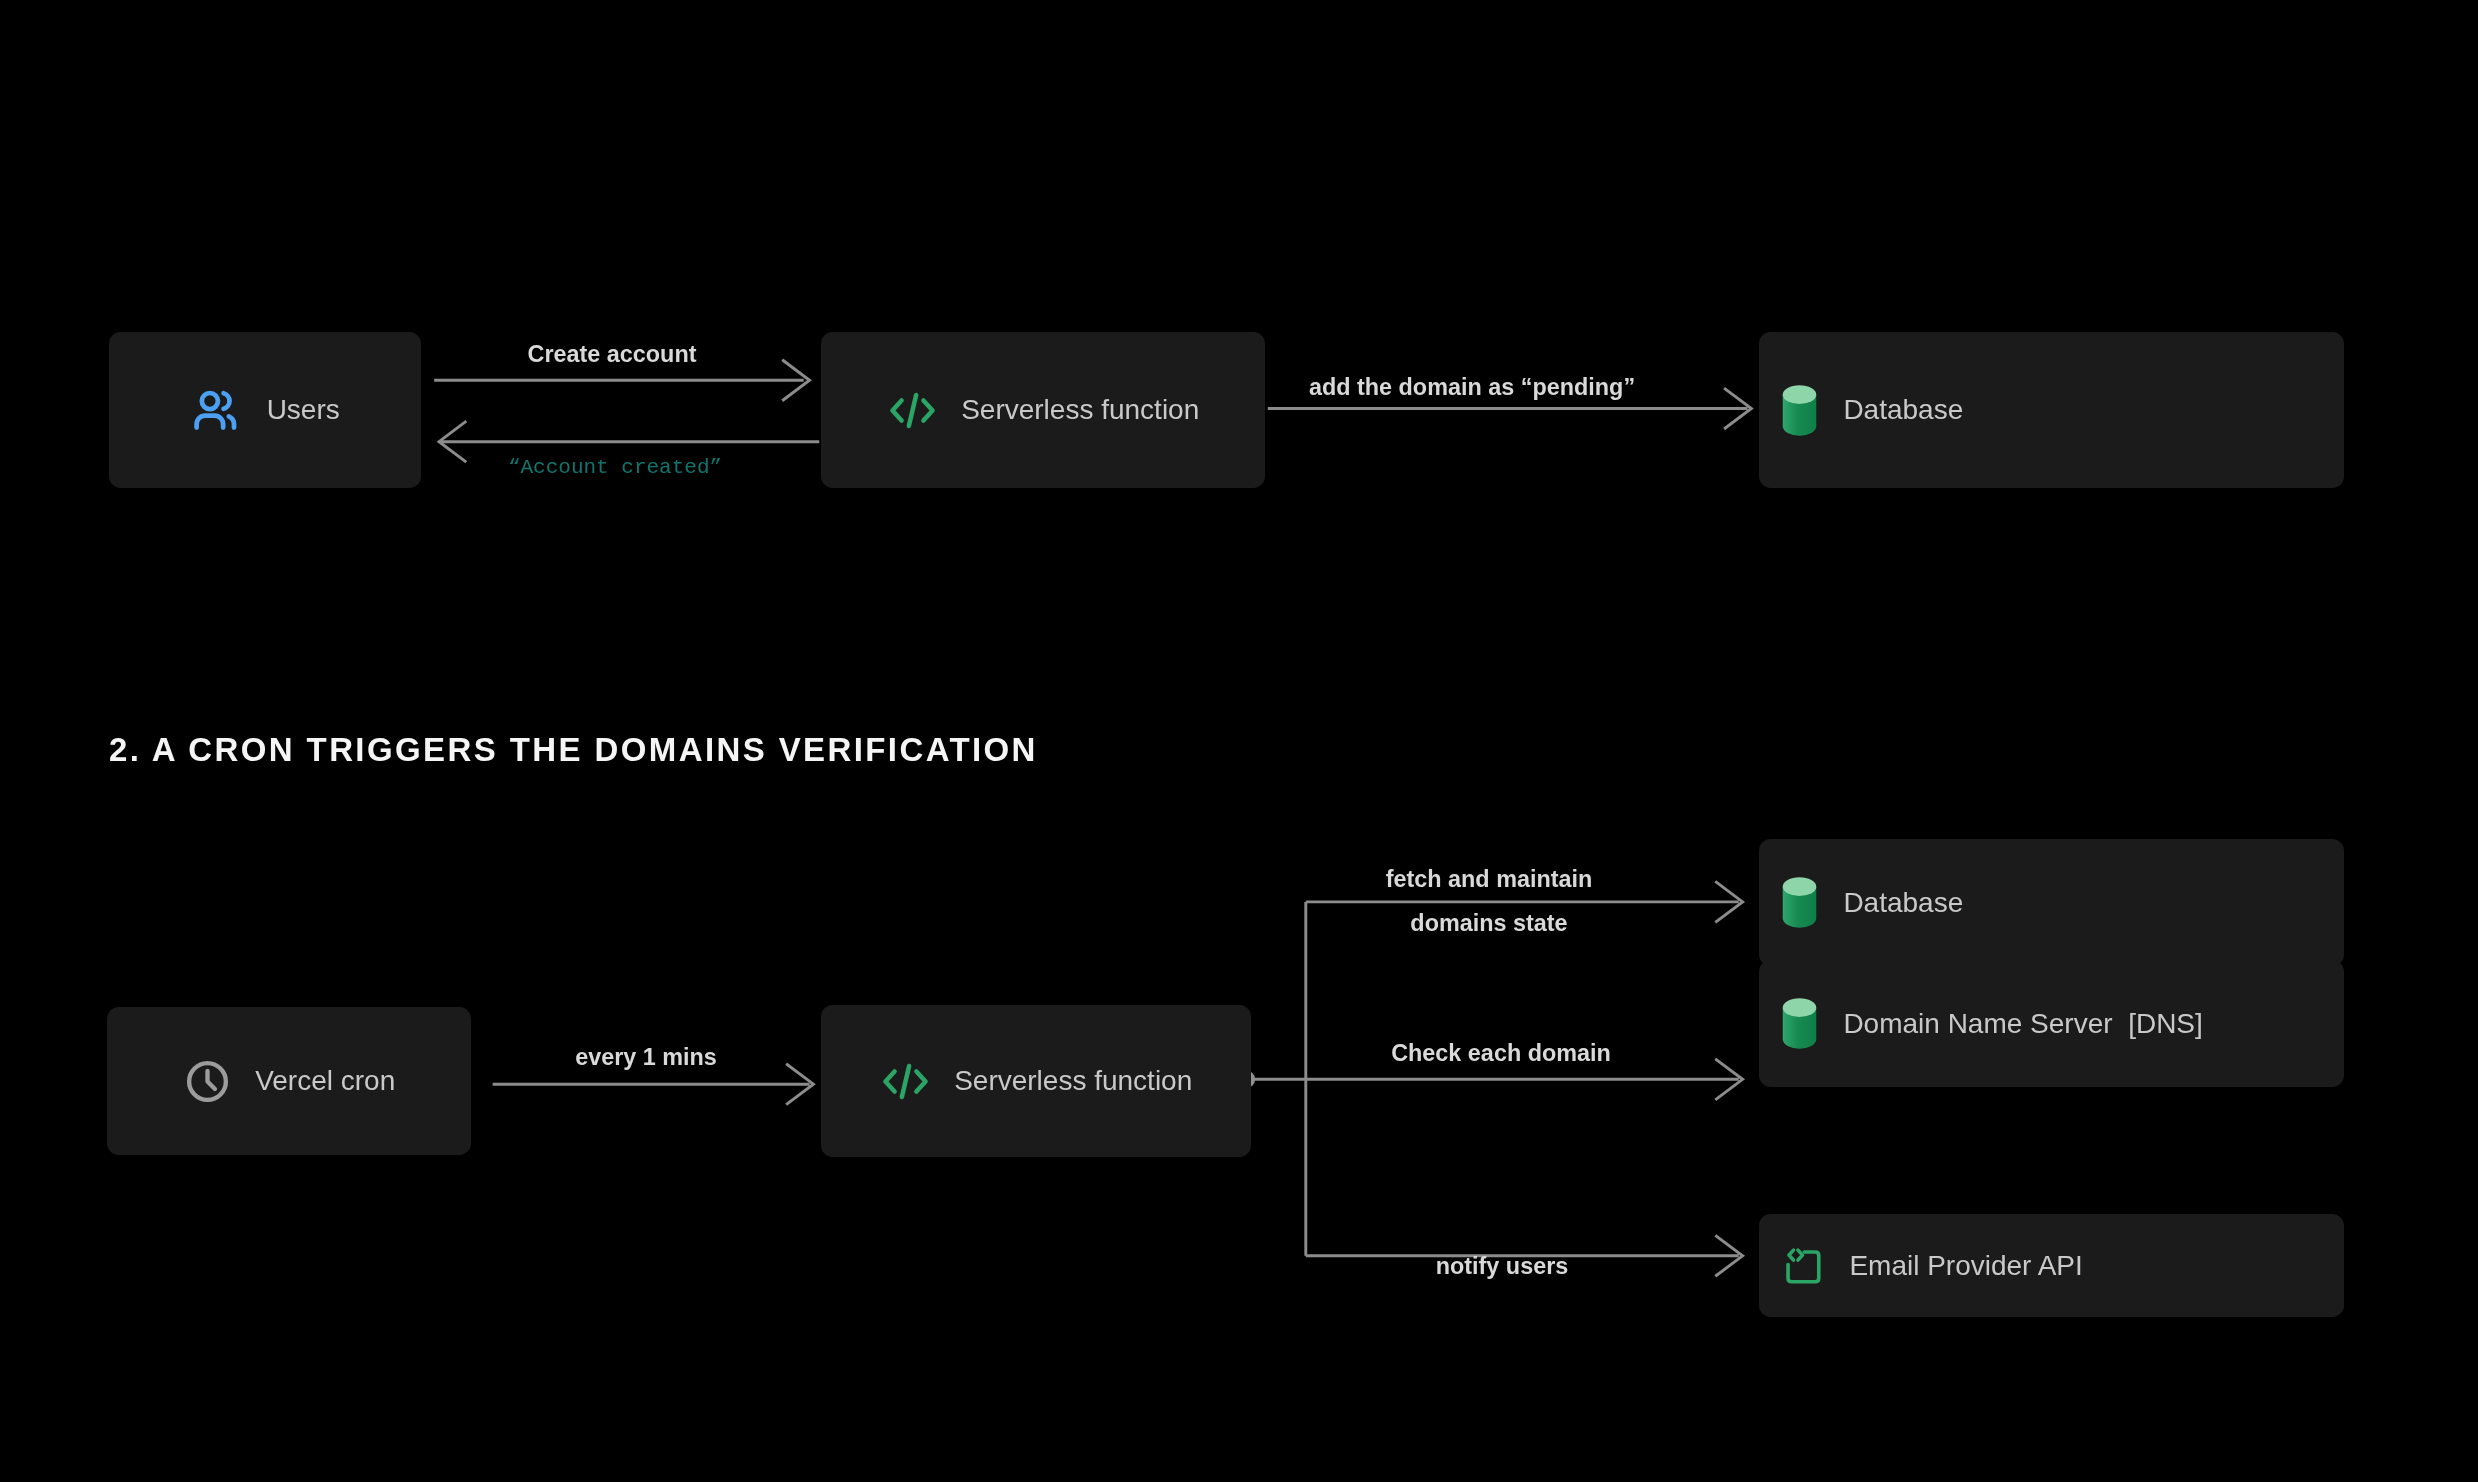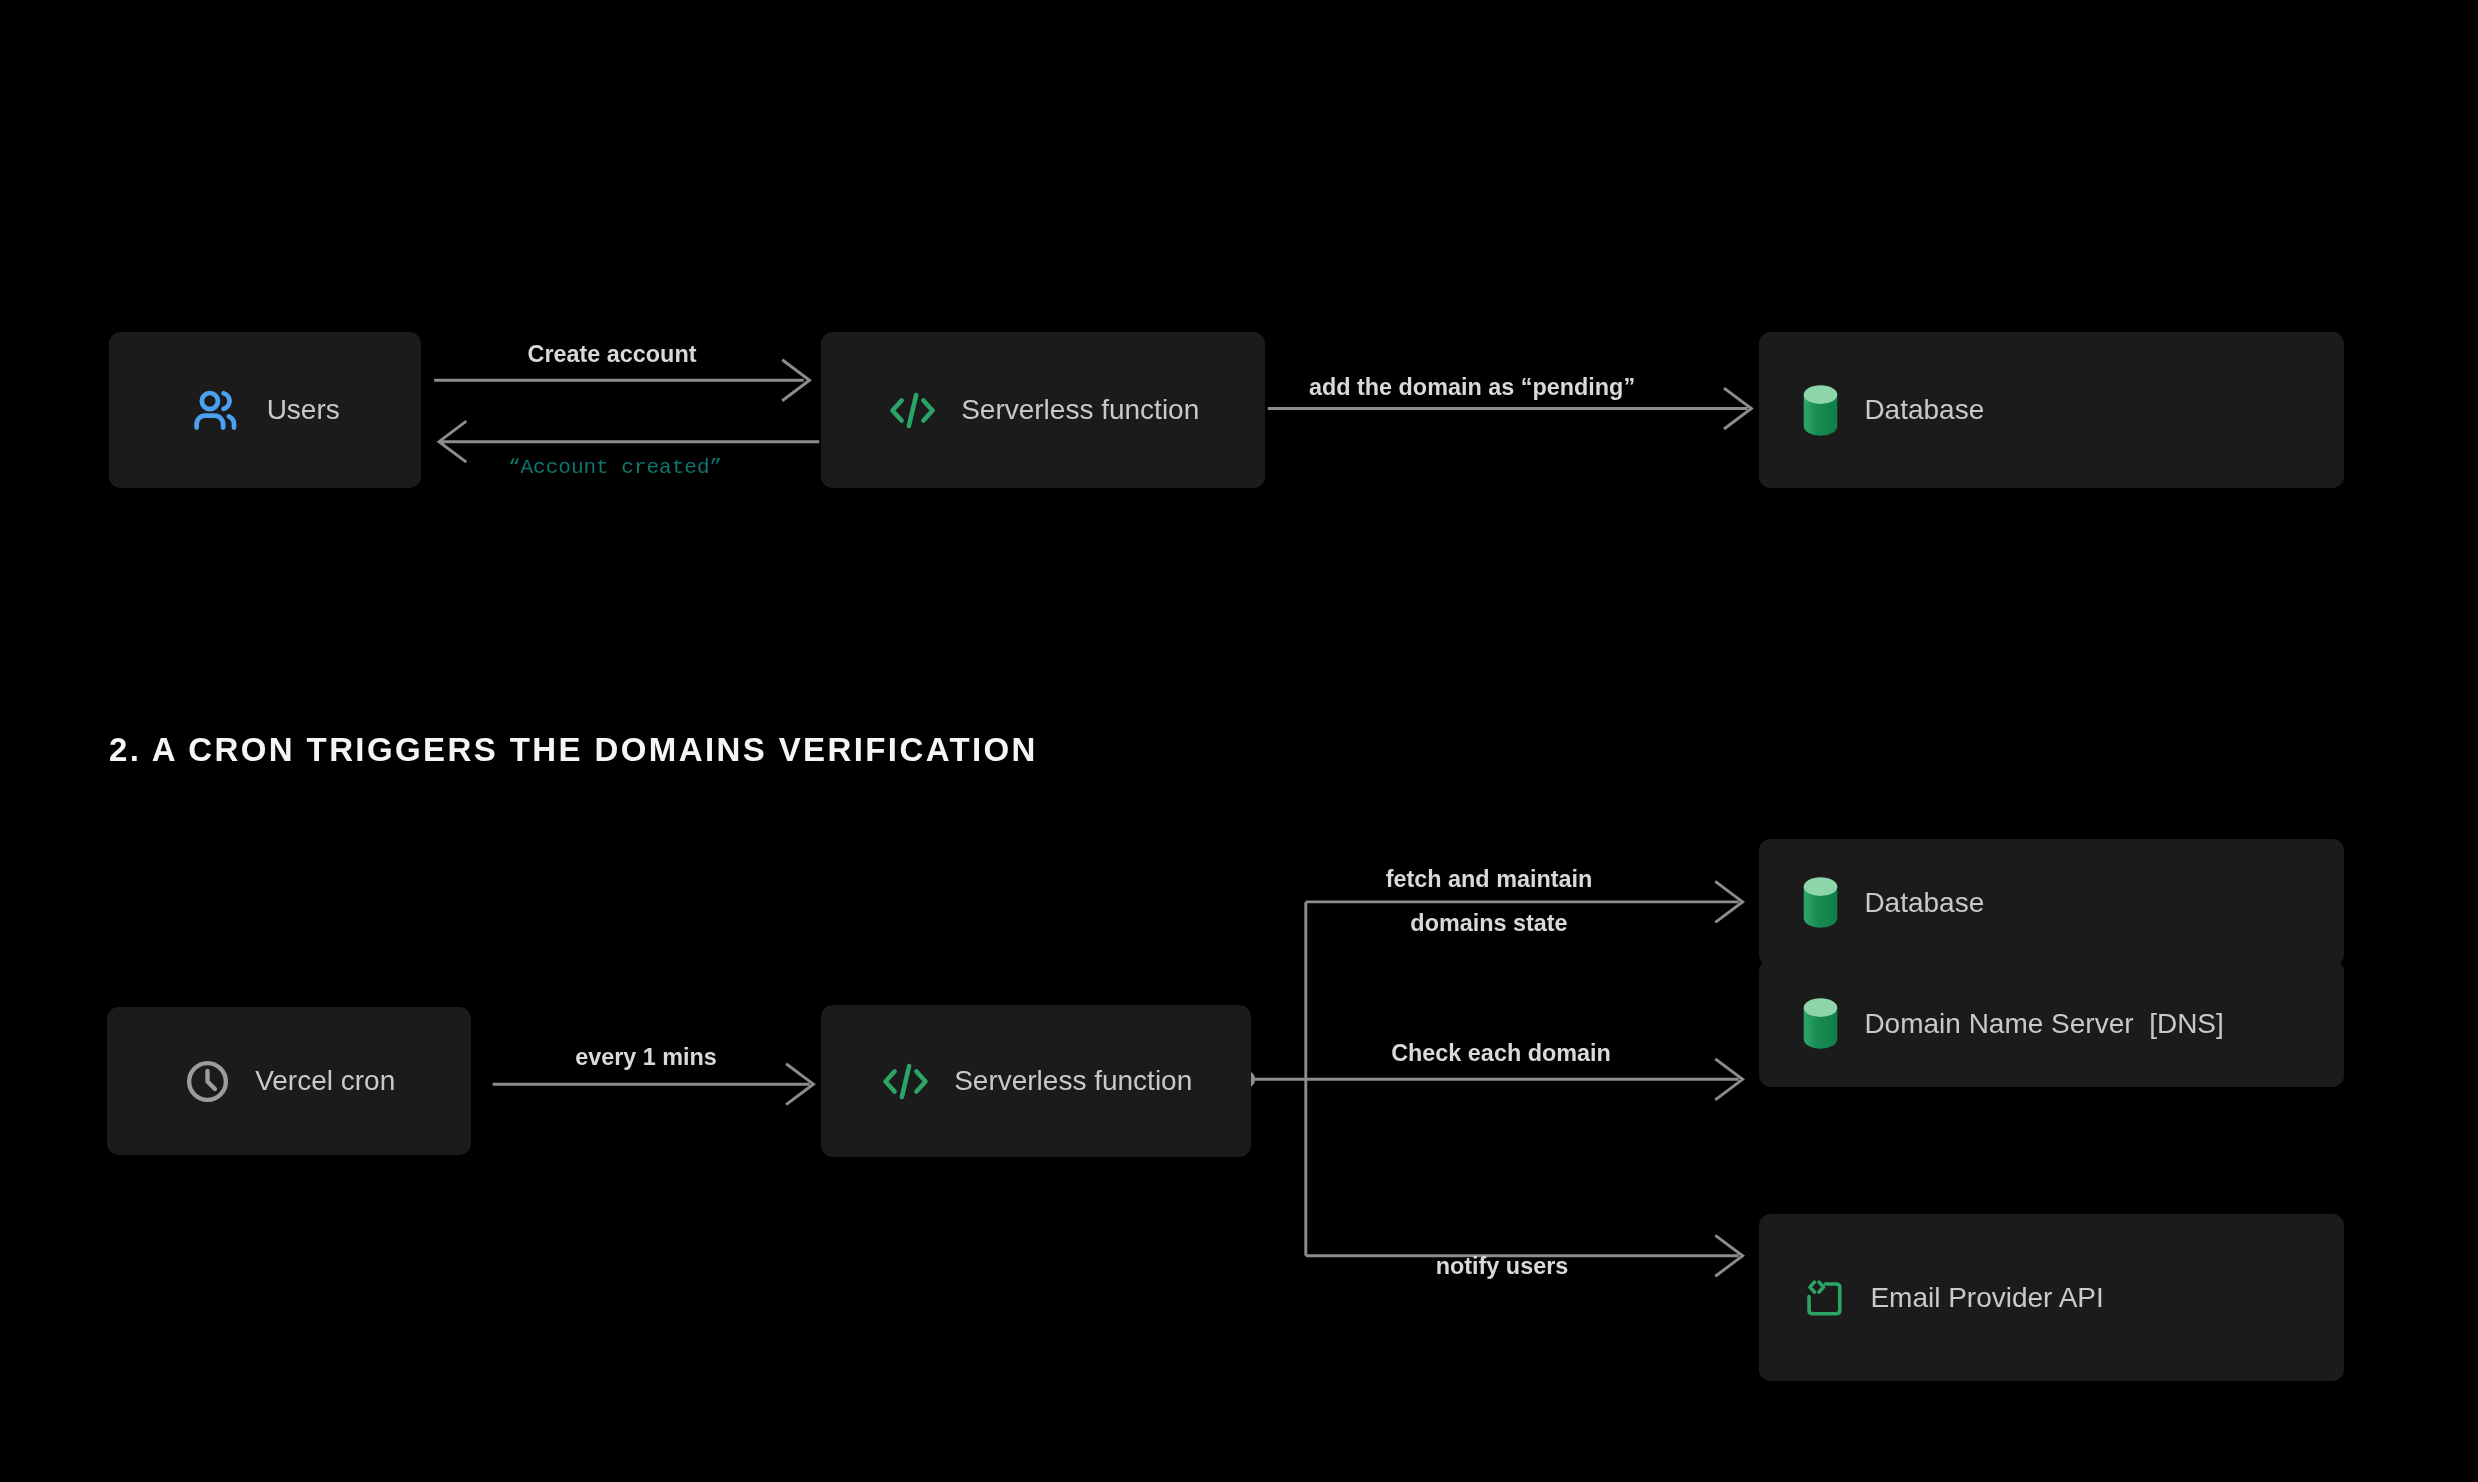--- a/index.html
+++ b/index.html
@@ -14,30 +14,30 @@
   }
   #title-1 { top: 189px; }
   #title-2 { top: 731px; }
 
   .node {
     position: absolute; background: #1B1B1B; border-radius: 11.7px;
     display: flex; align-items: center; gap: 23.4px;
     color: #C9C9C9; font-size: 28px; box-sizing: border-box; white-space: pre;
   }
   .centered { justify-content: center; }
-  .leftpad  { padding-left: 41px; }
+  .leftpad  { padding-left: 20px; }
 
   #node-users       { left: 109px;  top: 332px;  width: 312px; height: 156px; }
   #node-serverless1 { left: 821px;  top: 332px;  width: 444px; height: 156px; }
   #node-database1   { left: 1759px; top: 332px;  width: 585px; height: 156px; }
   #node-cron        { left: 107px;  top: 1007px; width: 364px; height: 148px; text-align: center; }
   #node-serverless2 { left: 821px;  top: 1005px; width: 430px; height: 152px; }
   #node-database2   { left: 1759px; top: 839px;  width: 585px; height: 127px; }
   #node-dns         { left: 1759px; top: 960px; width: 585px; height: 127px; }
-  #node-email       { left: 1759px; top: 1214px; width: 585px; height: 167px; }
+  #node-email       { left: 1759px; top: 1214px; width: 585px; height: 103px; }
 
   .edges { position: absolute; left: 0; top: 0; }
   .edges path { stroke: #8C8C8C; stroke-width: 3; fill: none; }
   .edges circle { fill: #8F8F8F; }
 
   .edge-label {
     position: absolute; transform: translateX(-50%);
     font-size: 23.4px; font-weight: 700; color: #D9D9D9; white-space: pre; text-align: center;
   }
   .mono {

